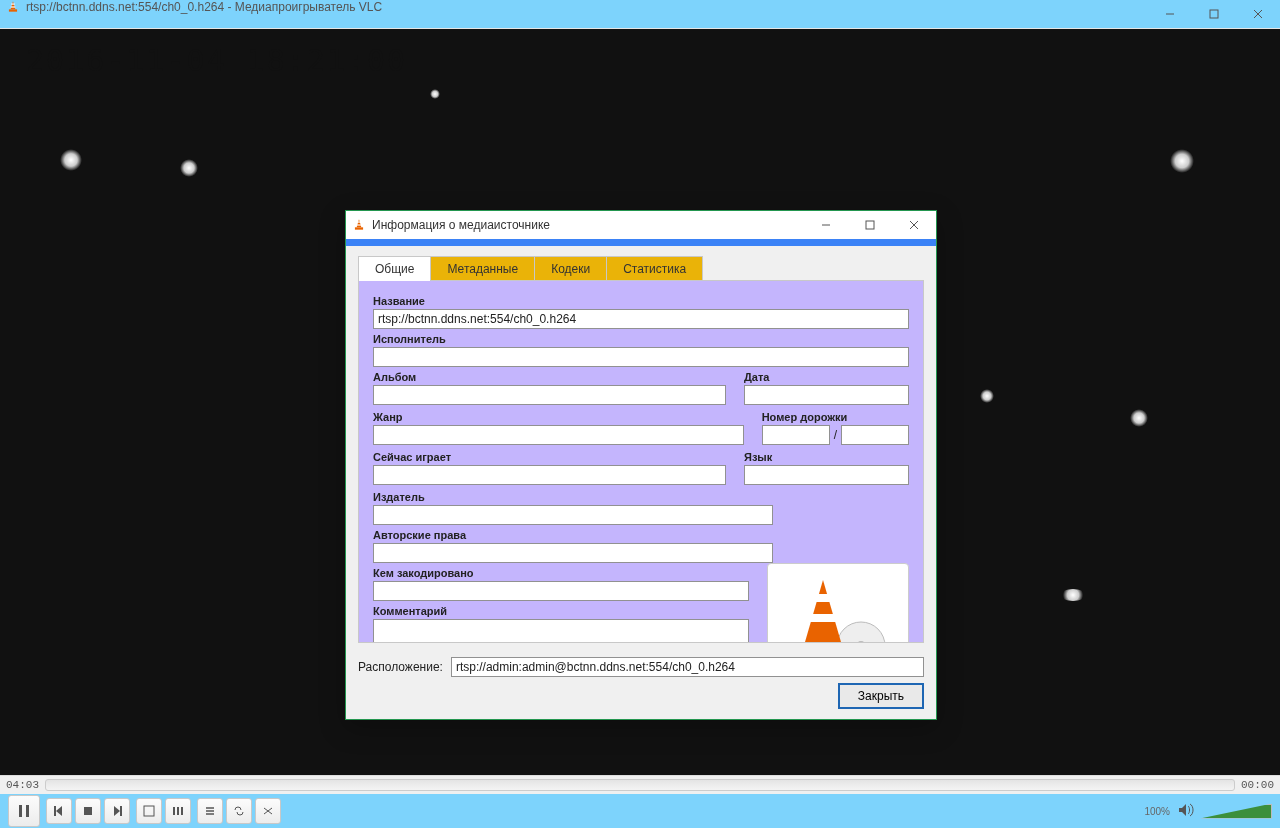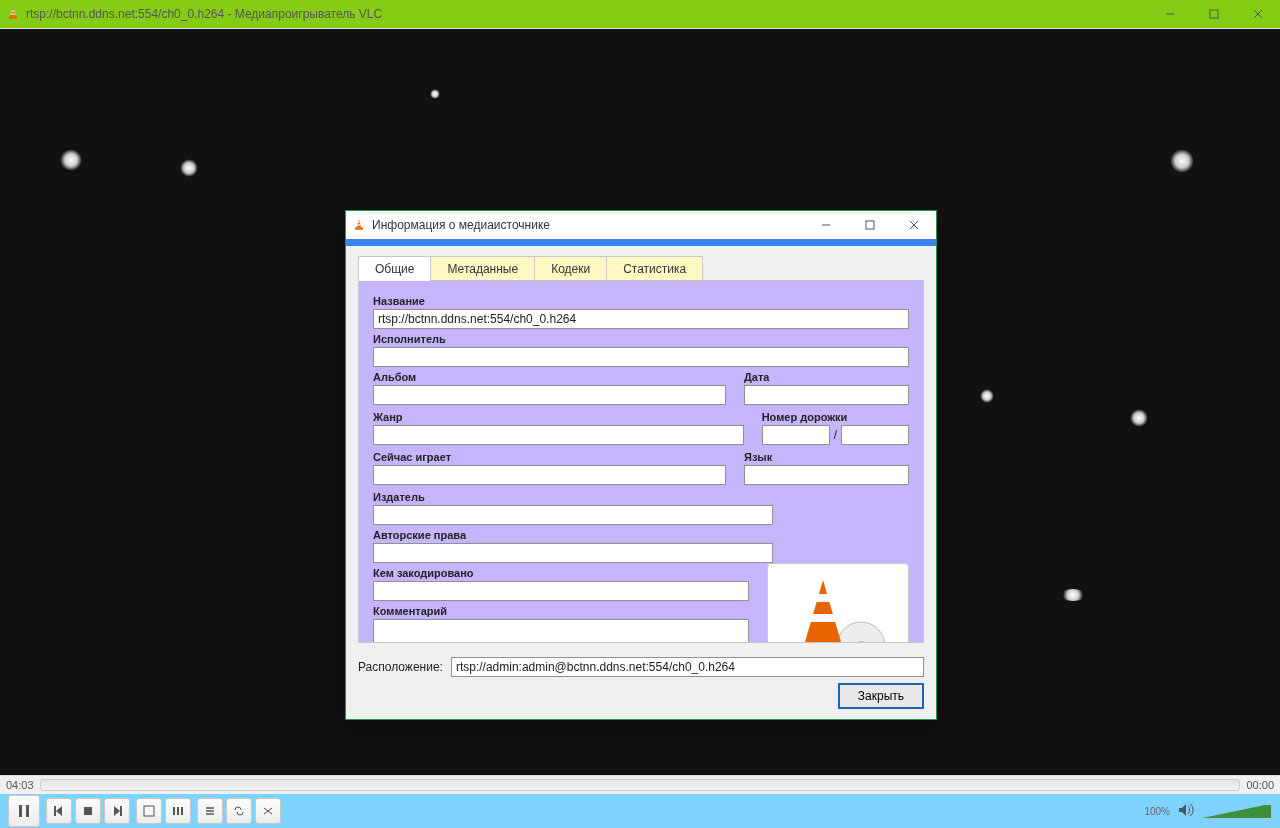--- a/index.html
+++ b/index.html
@@ -1,49 +1,49 @@
 <!DOCTYPE html>
 <html><head>
 <meta charset="utf-8">
 <style>
   html,body{margin:0;padding:0;font-family:"Segoe UI",Tahoma,sans-serif;font-size:12px;color:#222;background:#f0f0f0;width:1280px;height:828px;overflow:hidden}
   .window{width:1280px;height:828px;background:#fff;display:flex;flex-direction:column;position:relative}
   
-  .titlebar{height:28px;display:flex;align-items:center;background:#84cc16;border-bottom:1px solid #e5e5e5}
+  .titlebar{height:28px;display:flex;background:#7dd3fc;border-bottom:1px solid #e5e5e5}
   .titlebar .cone{margin:0 6px 0 6px}
   .titlebar .title{color:#555;font-size:12px;flex:1;white-space:nowrap;overflow:hidden}
   .winbtns{display:flex;height:28px}
   .winbtn{width:44px;height:28px;display:flex;align-items:center;justify-content:center;color:#555}
   
   .menubar{height:26px;display:flex;align-items:center;padding:0 8px;gap:0;color:#555;border-bottom:1px solid #e5e5e5}
   .menuitem{padding:4px 10px}
   
   .video{flex:1;background:#111;position:relative;overflow:hidden}
   .video .overlay-ts{position:absolute;top:14px;left:26px;font-family:monospace;font-size:30px;color:#111;font-weight:400;letter-spacing:2px}
   
   .dot{position:absolute;border-radius:50%;background:radial-gradient(circle,#fff,#ccc 40%,transparent 70%);filter:blur(0.5px)}
   
   .seekrow{height:18px;display:flex;align-items:center;padding:0 6px;gap:6px;background:#f0f0f0;border-top:1px solid #ddd}
-  .time{font-size:11px;color:#555;font-family:Liberation Sans, sans-serif}
+  .time{font-size:11px;color:#555;font-family:Liberation Mono, monospace}
   .seek{flex:1;height:10px;background:linear-gradient(#e4e4e4,#f4f4f4);border:1px solid #ccc;border-radius:3px;position:relative}
   
   .controls{height:34px;display:flex;align-items:center;padding:0 8px;gap:6px;background:#7dd3fc}
   .btn{width:24px;height:24px;border:1px solid #c8c8c8;border-radius:3px;background:linear-gradient(#fcfcfc,#ececec);display:inline-flex;align-items:center;justify-content:center;color:#555}
   .btn.big{width:30px;height:30px}
   .btngroup{display:flex;gap:3px}
   .spacer{flex:1}
   .vol{display:flex;align-items:center;gap:6px}
   .vol .pct{font-size:10px;color:#666;margin-right:2px}
   .volbar{width:70px;height:13px;border:1px solid #bbb;background:linear-gradient(to right,#3c8f3c 0%,#3c8f3c 100%);clip-path:polygon(0 100%,100% 0,100% 100%)}
   
   .dialog{position:absolute;left:345px;top:210px;width:590px;height:508px;background:#f0f0f0;border:1px solid #23964f;box-shadow:0 8px 24px rgba(0,0,0,.25);display:flex;flex-direction:column}
   .dlg-titlebar{height:28px;display:flex;align-items:center;background:#fff;border-bottom:7px solid #3b82f6}
   .dlg-titlebar .title{color:#333;font-size:12px;flex:1;white-space:nowrap}
   .tabs{display:flex;padding:10px 12px 0 12px;gap:0}
-  .tab{padding:5px 16px;border:1px solid #c8c8c8;border-bottom:none;background:#fef9c3;color:#333;font-size:12px;margin-right:-1px}
+  .tab{padding:5px 16px;border:1px solid #c8c8c8;border-bottom:none;background:#eab308;color:#333;font-size:12px;margin-right:-1px}
   .tab.active{background:#fff;position:relative;z-index:2}
   .tabbody{border:1px solid #c8c8c8;background:#c4b5fd;margin:0 12px 8px 12px;flex:1;padding:10px 14px;overflow:auto}
   .tabbody{margin-top:-1px}
   .fldrow{display:flex;gap:18px;margin-bottom:2px}
   .fld{flex:1;display:flex;flex-direction:column}
   .fld.narrow{flex:0 0 140px}
   .fld-label{font-weight:600;font-size:11px;color:#222;margin:4px 0 2px 0}
   .inp{border:1px solid #919191;background:#fff;height:18px;padding:0 4px;font-size:12px;color:#222}
   .inp.tall{height:80px}
   .trackpair{display:flex;gap:4px;align-items:center}

